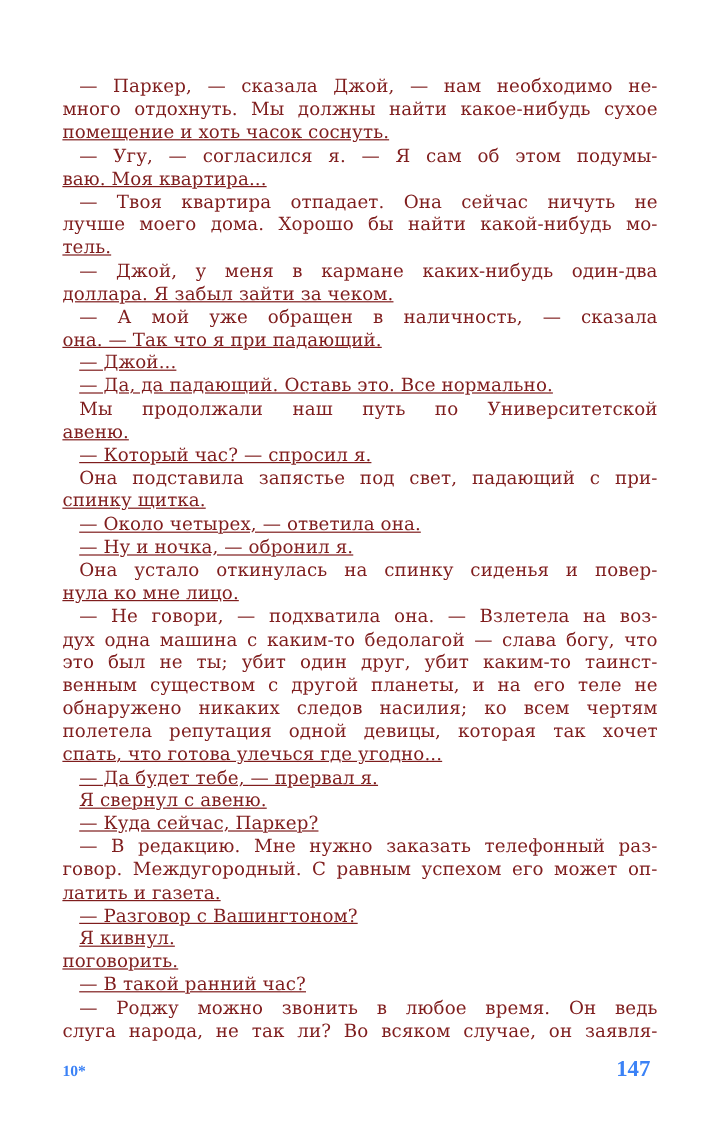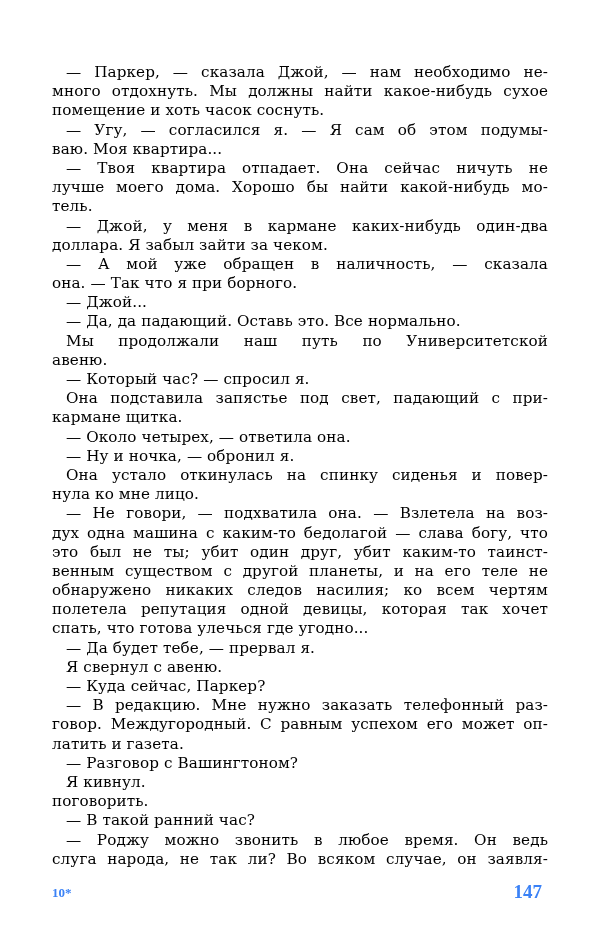--- a/index.html
+++ b/index.html
@@ -1,27 +1,27 @@
 <!DOCTYPE html>
 <html><head>
   <meta charset="utf-8">
   <style>
     html, body { margin: 0; padding: 0; background: #ffffff; }
     body { width: 600px; height: 938px; position: relative; overflow: hidden; }
     .page {
       position: absolute; left: 52px; top: 63px; width: 496px;
       font-family: "DejaVu Serif", "Liberation Serif", serif;
-      font-size: 15.2px; line-height: 19.2px; color: #000000;
+      font-size: 15.2px; line-height: 19.2px; color: #7f1d1d;
       letter-spacing: 0.1px;
     }
     .line {
       display: block; height: 19.2px; white-space: nowrap;
       text-align: justify; text-align-last: justify;
     }
-    .line.last { text-align-last: left; }
+    .line.last { text-align-last: left; text-decoration: underline; }
     .line.indent { padding-left: 14px; }
     .footer {
       position: absolute; top: 881px; left: 52px; width: 490px; height: 22px;
       font-family: "Liberation Serif", "DejaVu Serif", serif; font-weight: bold; color: #3b82f6;
     }
     .sig { position: absolute; left: 0; top: 4px; font-size: 13px; }
     .pnum { position: absolute; right: 0; top: 0; font-size: 19px; }
   </style>
 </head>
 <body>
@@ -31,28 +31,28 @@
     <span class="line">много отдохнуть. Мы должны найти какое-нибудь сухое</span>
     <span class="line last">помещение и хоть часок соснуть.</span>
     <span class="line indent">— Угу, — согласился я. — Я сам об этом подумы-</span>
     <span class="line last">ваю. Моя квартира...</span>
     <span class="line indent">— Твоя квартира отпадает. Она сейчас ничуть не</span>
     <span class="line">лучше моего дома. Хорошо бы найти какой-нибудь мо-</span>
     <span class="line last">тель.</span>
     <span class="line indent">— Джой, у меня в кармане каких-нибудь один-два</span>
     <span class="line last">доллара. Я забыл зайти за чеком.</span>
     <span class="line indent">— А мой уже обращен в наличность, — сказала</span>
-    <span class="line last">она. — Так что я при борного.</span>
+    <span class="line last">она. — Так что я при падающий.</span>
     <span class="line indent last">— Джой...</span>
     <span class="line indent last">— Да, да падающий. Оставь это. Все нормально.</span>
     <span class="line indent">Мы продолжали наш путь по Университетской</span>
     <span class="line last">авеню.</span>
     <span class="line indent last">— Который час? — спросил я.</span>
     <span class="line indent">Она подставила запястье под свет, падающий с при-</span>
-    <span class="line last">кармане щитка.</span>
+    <span class="line last">спинку щитка.</span>
     <span class="line indent last">— Около четырех, — ответила она.</span>
     <span class="line indent last">— Ну и ночка, — обронил я.</span>
     <span class="line indent">Она устало откинулась на спинку сиденья и повер-</span>
     <span class="line last">нула ко мне лицо.</span>
     <span class="line indent">— Не говори, — подхватила она. — Взлетела на воз-</span>
     <span class="line">дух одна машина с каким-то бедолагой — слава богу, что</span>
     <span class="line">это был не ты; убит один друг, убит каким-то таинст-</span>
     <span class="line">венным существом с другой планеты, и на его теле не</span>
     <span class="line">обнаружено никаких следов насилия; ко всем чертям</span>
     <span class="line">полетела репутация одной девицы, которая так хочет</span>

